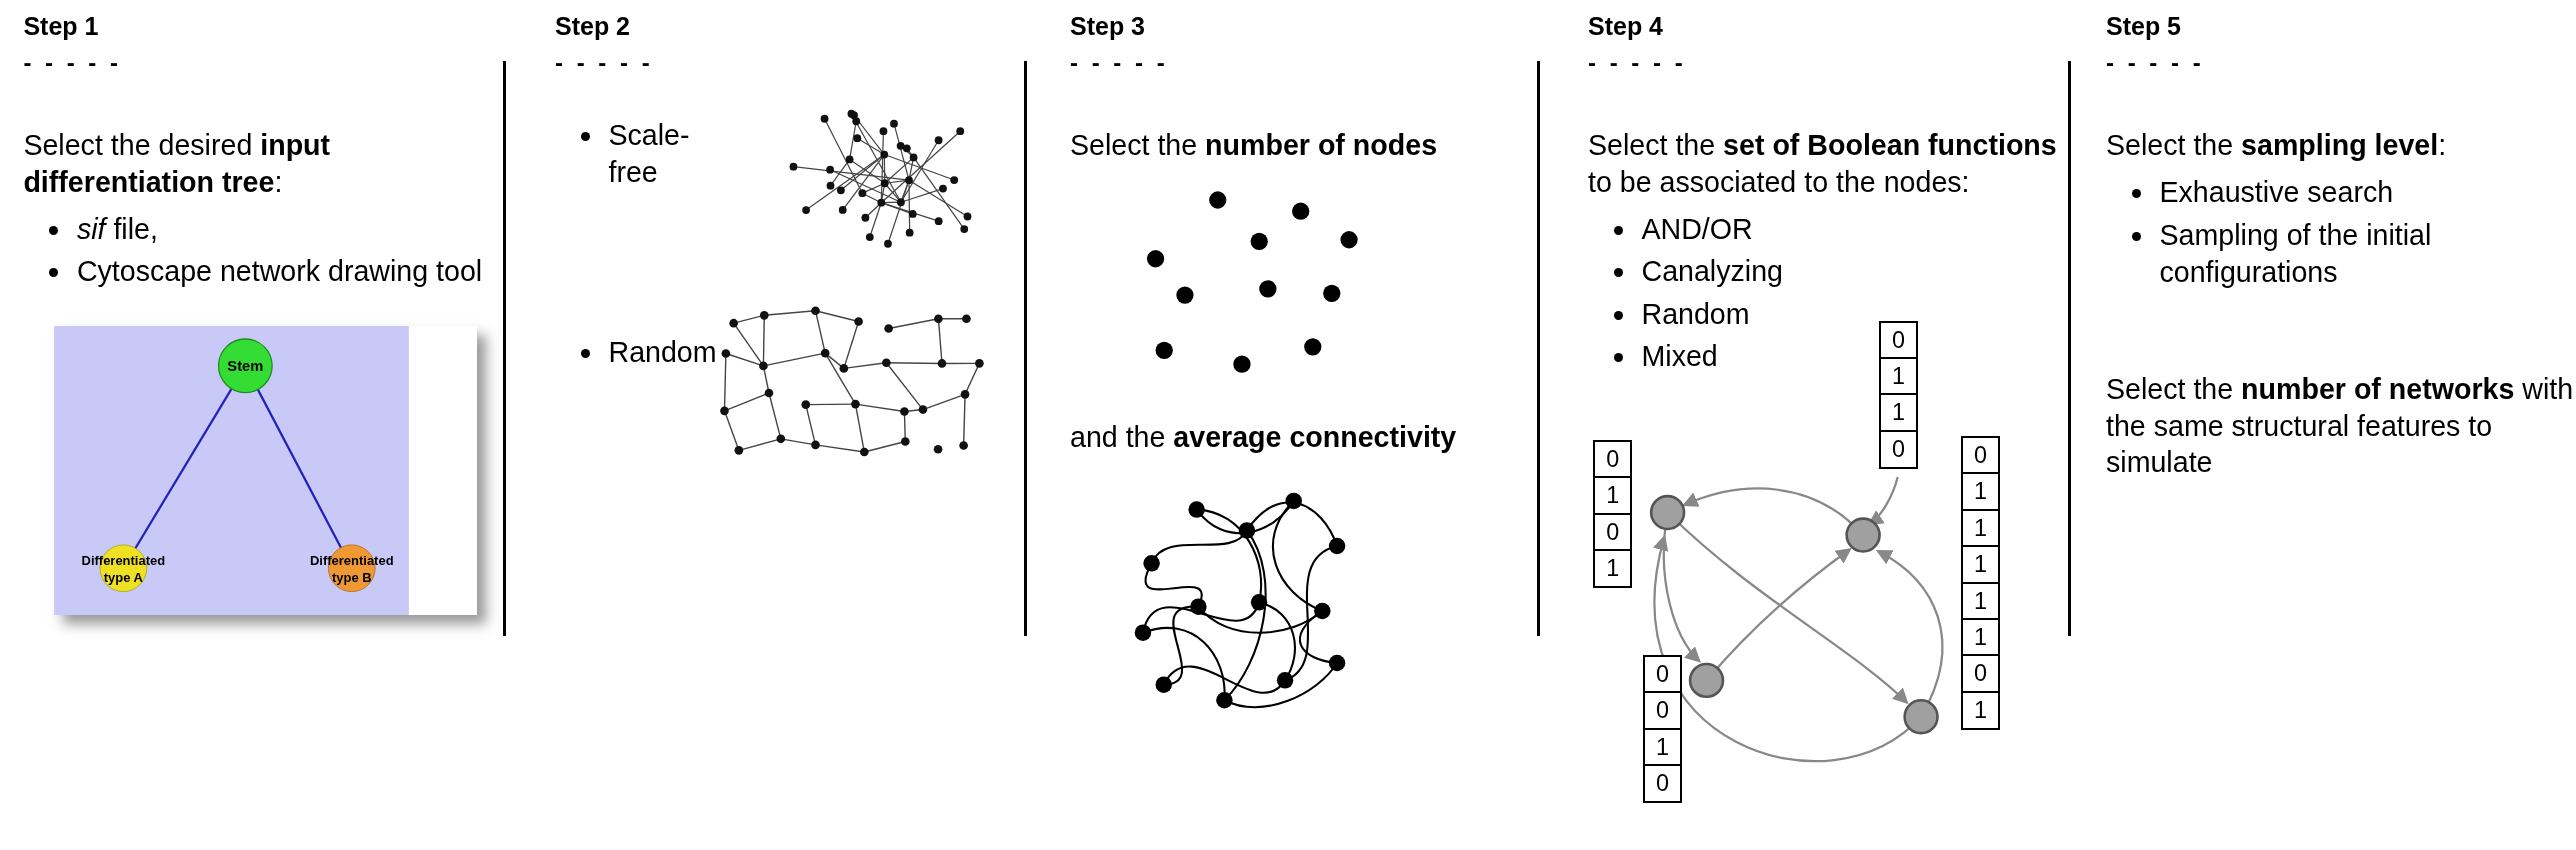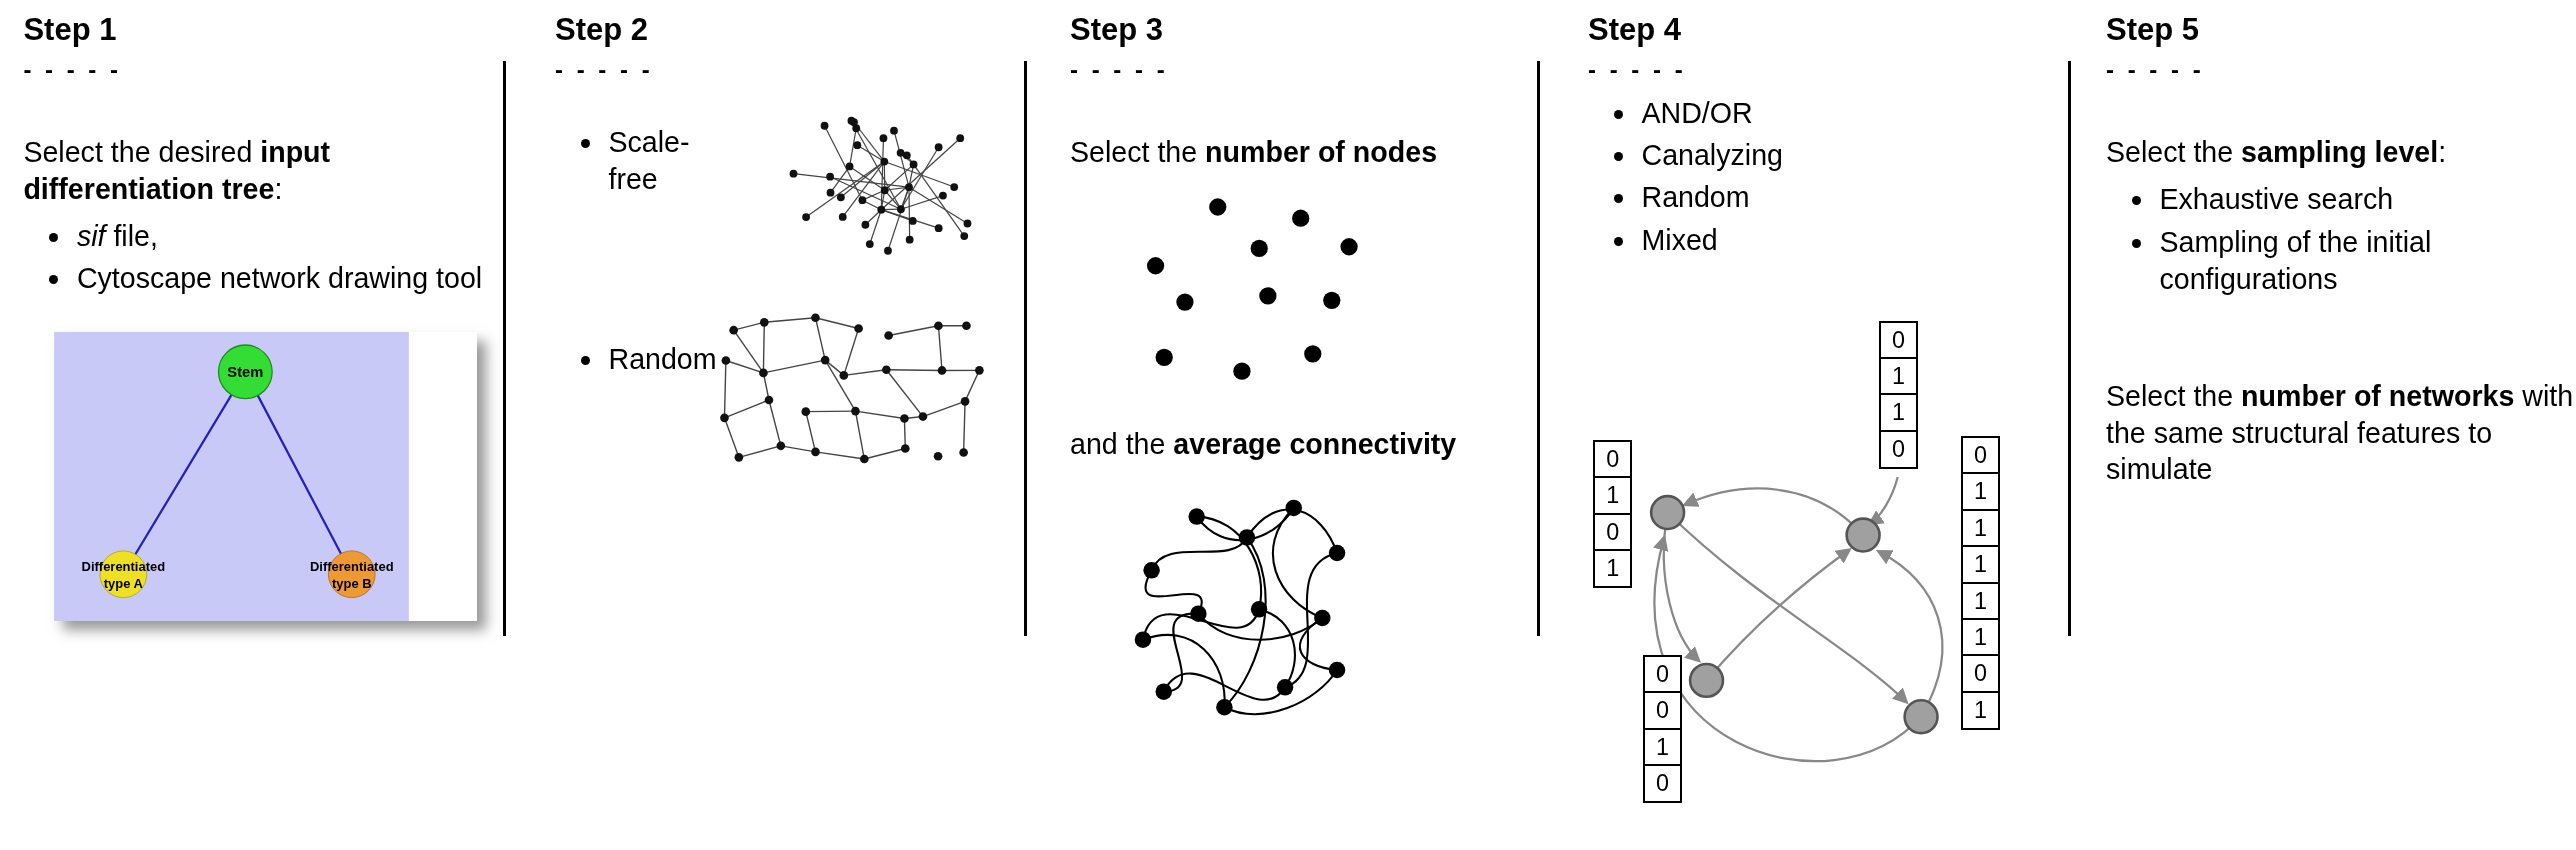--- a/index.html
+++ b/index.html
@@ -4,21 +4,21 @@
 <style>
   * { box-sizing: border-box; }
   html,body { margin:0; padding:0; }
   body {
     width:2576px; height:851px; position:relative; overflow:hidden;
     background:#ffffff; color:#000;
     font-family:"Liberation Sans", sans-serif;
   }
   .divider { position:absolute; top:61px; height:575px; width:2.6px; background:#000; }
   .panel { position:absolute; top:12px; }
-  .step-title { font-size:31px; font-weight:bold; margin:0; line-height:1.15; }
+  .step-title { font-size:25px; font-weight:bold; margin:0; line-height:1.15; }
   .dashes { font-size:24px; font-weight:bold; letter-spacing:3.5px; margin-top:8.7px; }
   .intro { font-size:28.6px; line-height:1.28; margin:50px 0 6px 0; }
   .para2 { font-size:28.6px; line-height:1.28; margin:0; }
   .bullets { margin:10.4px 0 0 0; padding-left:50px; font-size:28.6px; line-height:1.3; }
   .bullets li { margin-top:5.2px; padding-left:3.5px; }
   
   .tree-figure { width:423px; height:289px; margin:35px 0 0 31px; position:relative;
                  box-shadow:8.7px 8.7px 12px rgba(70,70,70,0.55); }
   
   .topo-row { display:flex; align-items:flex-start; }
@@ -278,20 +278,21 @@
       <circle cx="62" cy="250" r="9.5" fill="#000"></circle>
       <circle cx="132" cy="268" r="9.5" fill="#000"></circle>
       <circle cx="202" cy="245" r="9.5" fill="#000"></circle>
       <circle cx="262" cy="225" r="9.5" fill="#000"></circle>
     </svg>
 </section>
 
 <section class="panel" style="left:1588px; width:485px; height:838px;">
   <h2 class="step-title">Step 4</h2>
   <div class="dashes">- - - - -</div>
+  <p class="intro"><span>Select the </span><span style="font-weight: bold;">set of Boolean functions</span><span> to be associated to the nodes:</span></p>
   <ul class="bullets">
     <li><span>AND/OR</span></li>
     <li><span>Canalyzing</span></li>
     <li><span>Random</span></li>
     <li><span>Mixed</span></li>
   </ul>
   <div class="bool-figure" id="bool-figure">
     <svg id="bool-svg" width="481" height="545" viewBox="0 0 556 630">
         <defs>
           <marker id="arr" viewBox="0 0 10 10" refX="8" refY="5" markerWidth="7" markerHeight="7" orient="auto">

